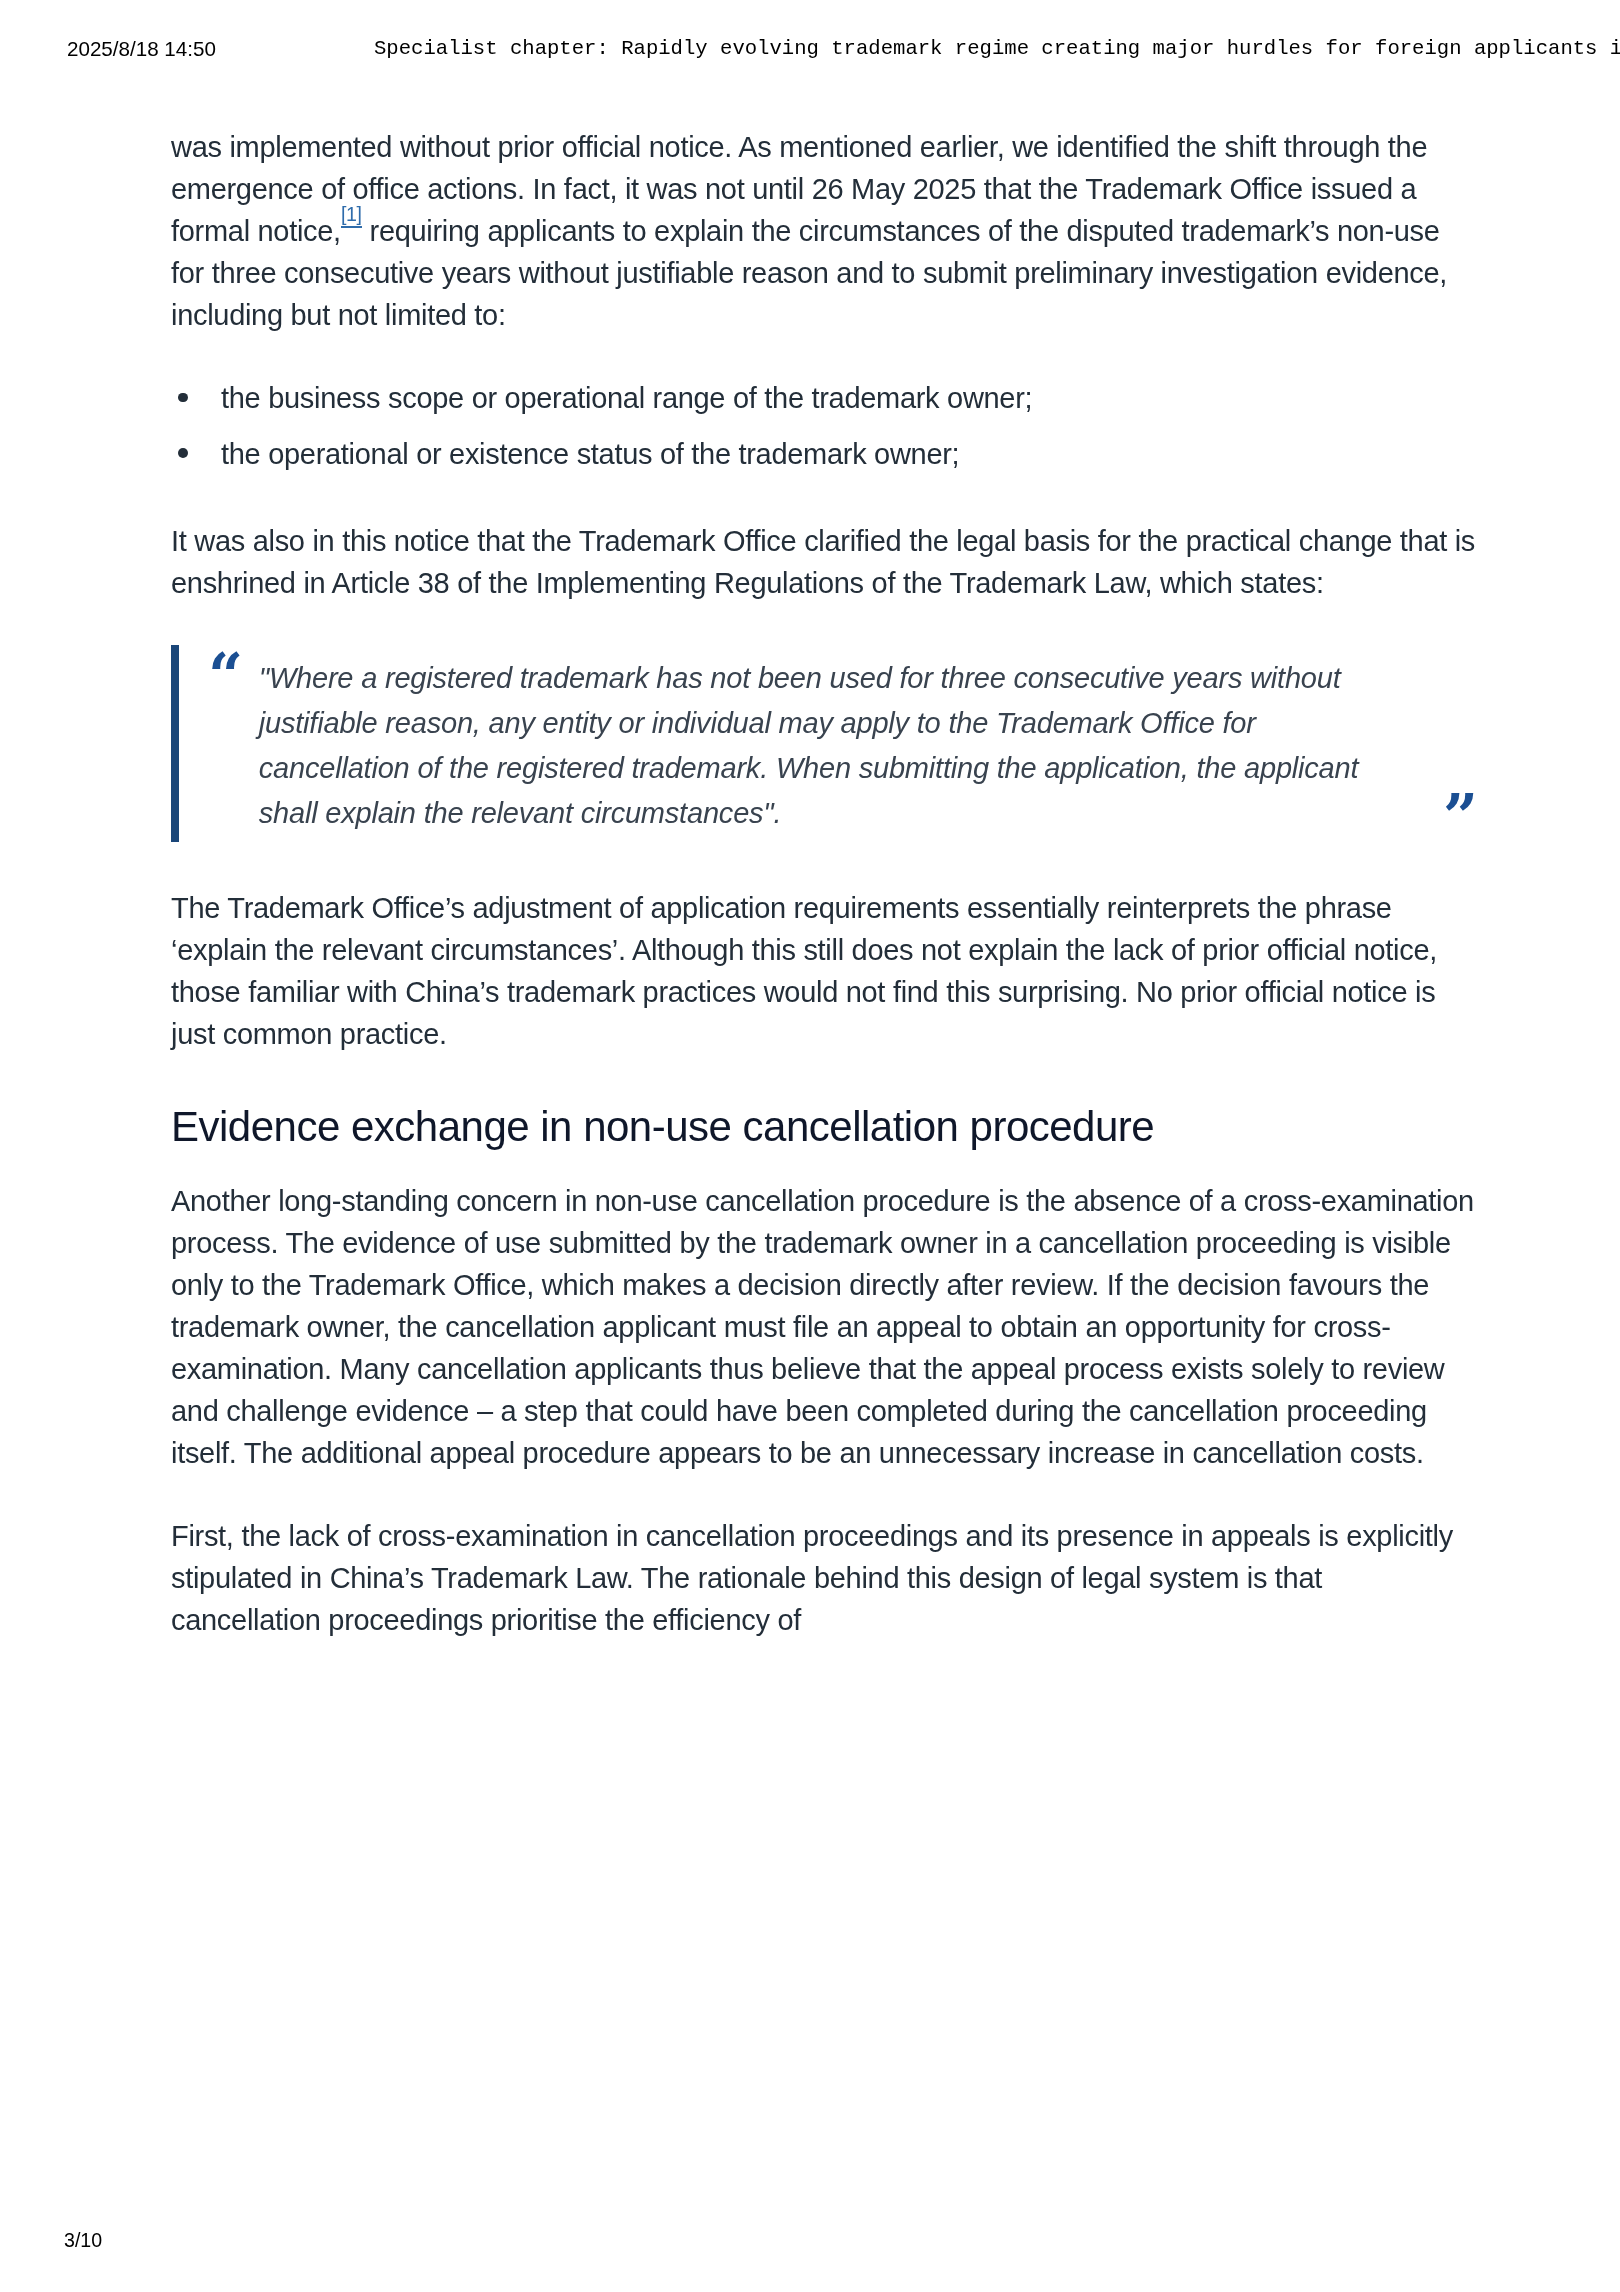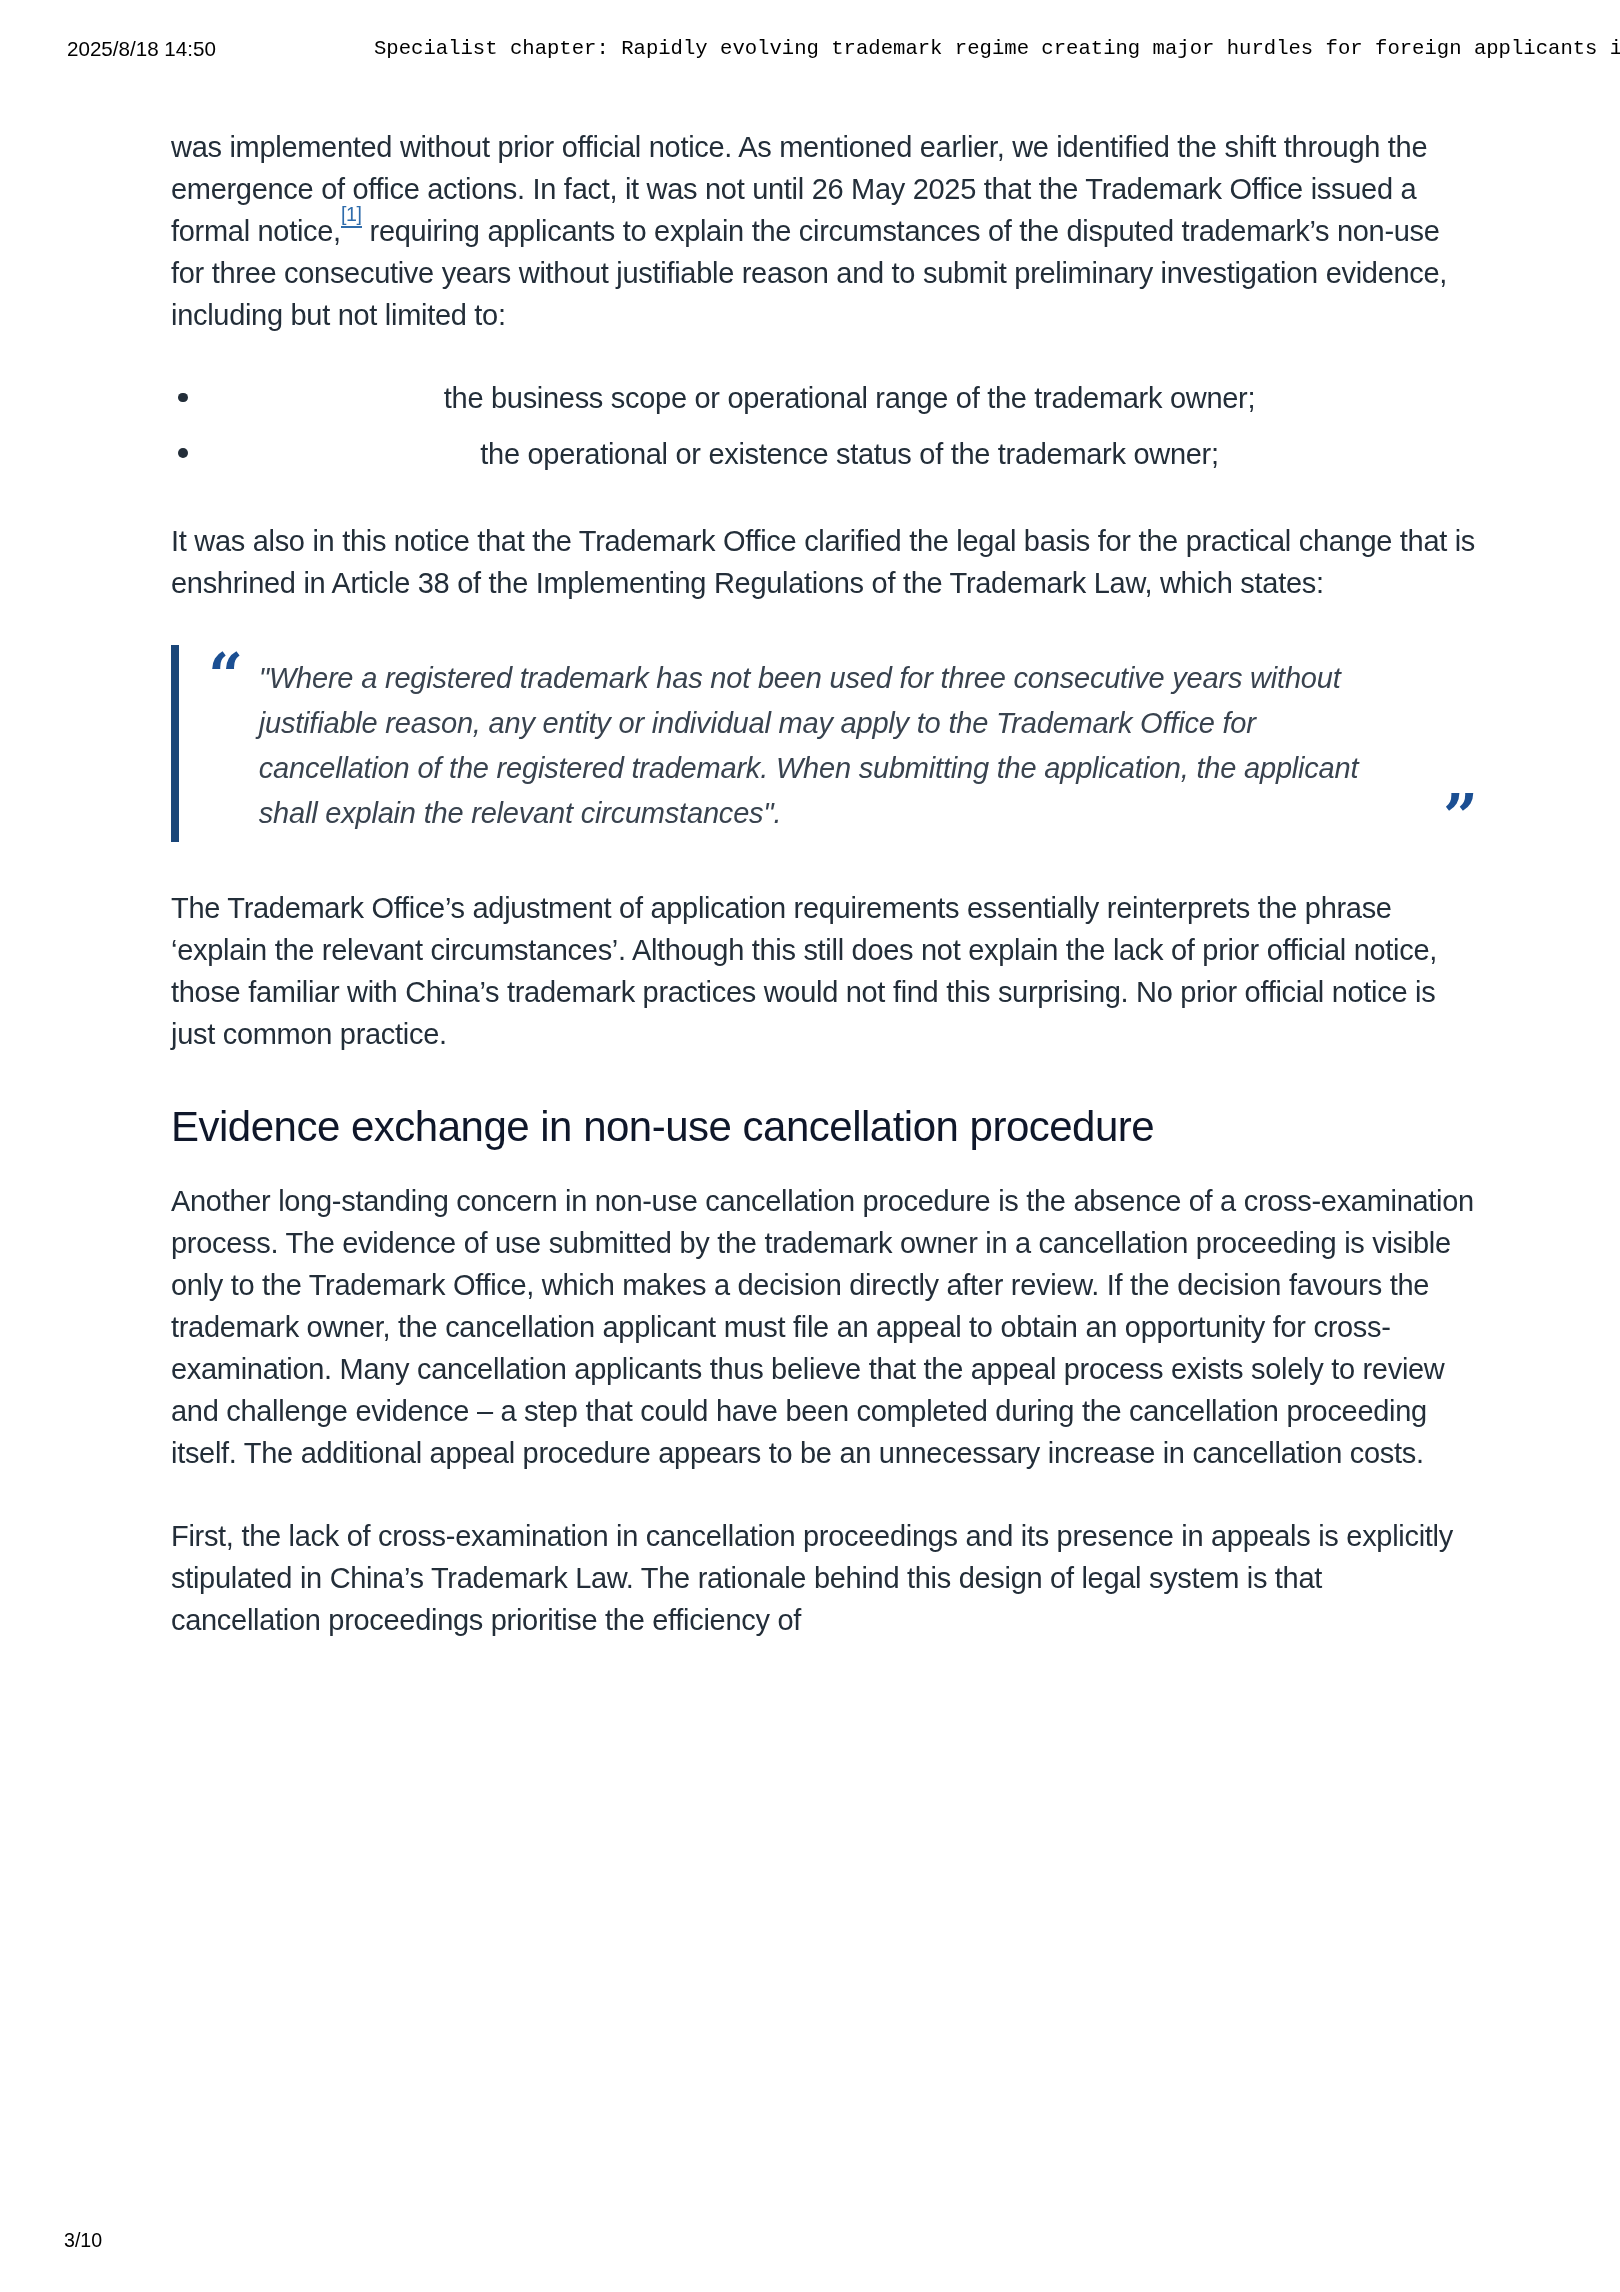--- a/index.html
+++ b/index.html
@@ -64,21 +64,20 @@
     top: -9.8px;
     border-bottom: 2.9px solid #2f6cab;
     padding-bottom: 1px;
     cursor: pointer;
   }
 
   ul.bullets {
     list-style: none;
     margin: 0 0 45px 0;
     padding: 0 0 0 0;
-    text-align: center;
   }
   ul.bullets li {
     position: relative;
     padding-left: 50px;
     margin: 0 0 13.7px 0;
     font-size: 29px;
     line-height: 42px;
     letter-spacing: -0.3px;
     color: #232e39;
   }

